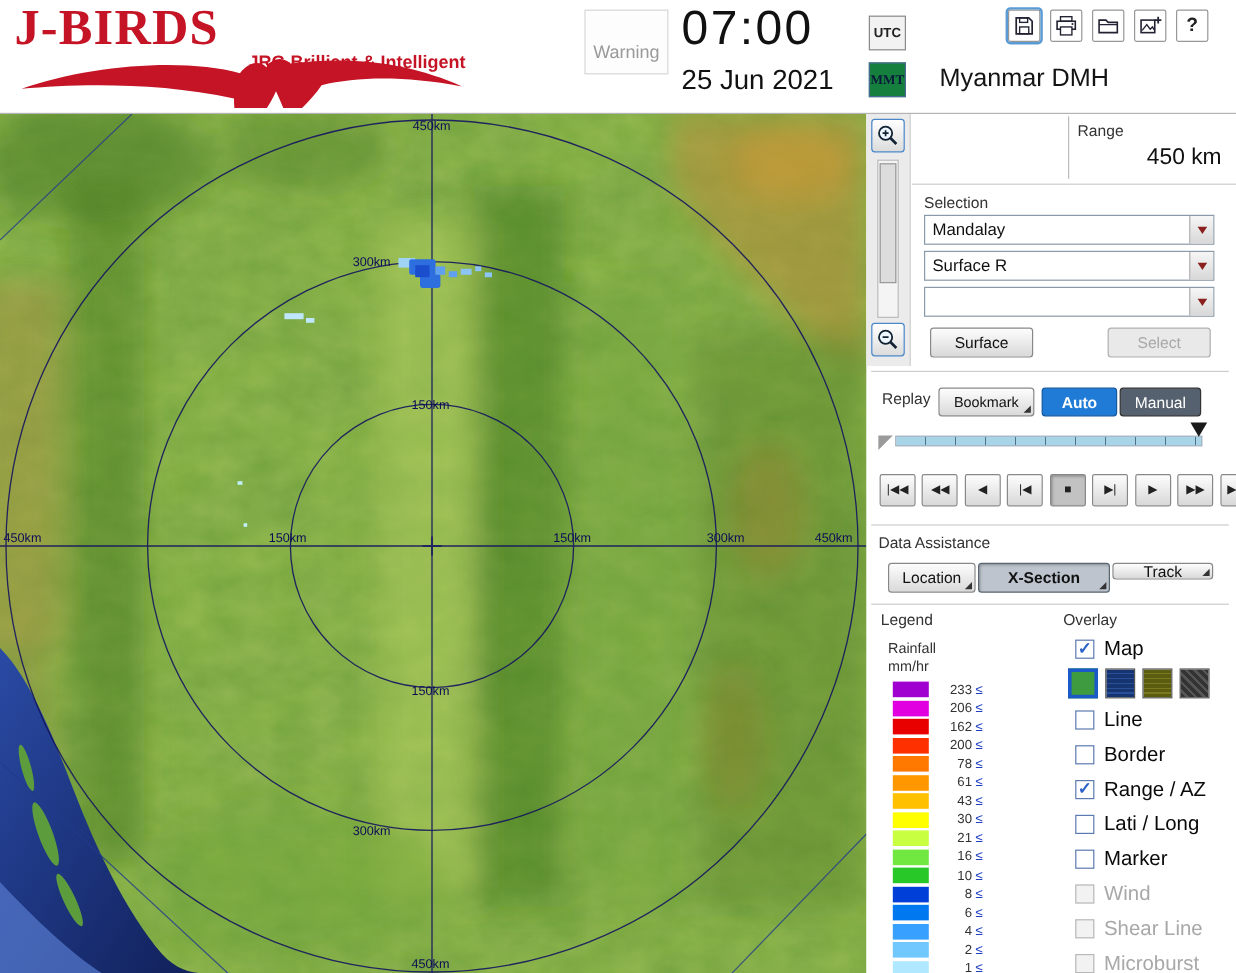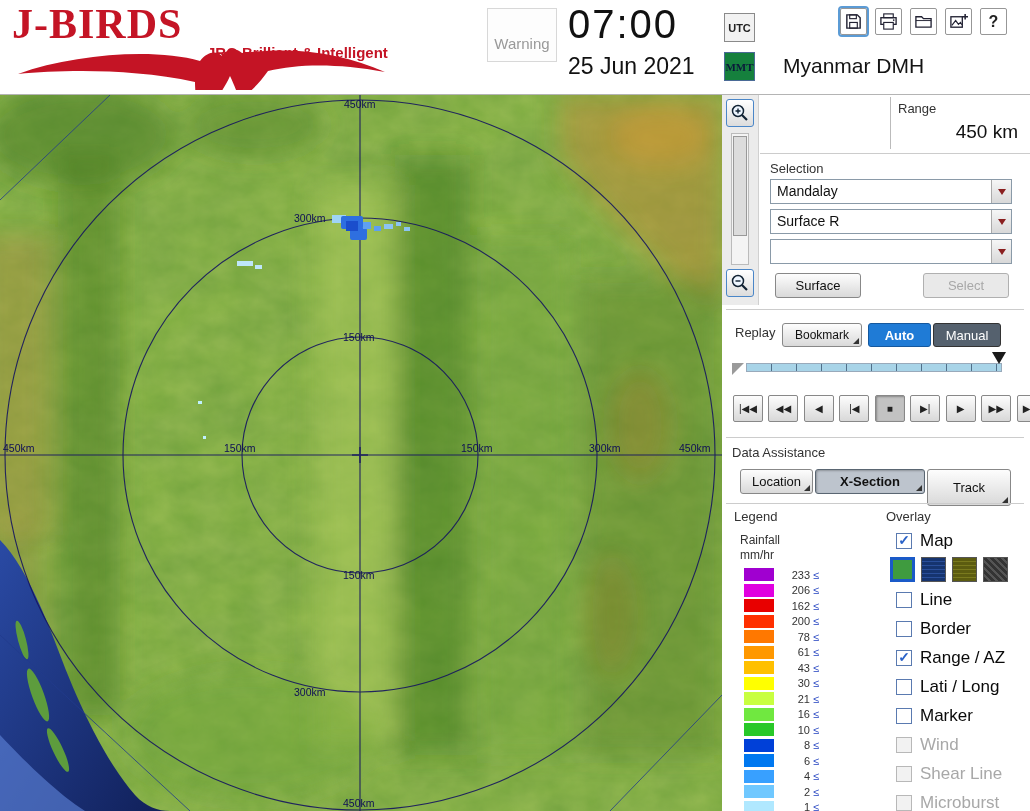--- a/index.html
+++ b/index.html
@@ -287,21 +287,21 @@
       <span class="tbtn">▶|</span>
       <span class="tbtn">▶</span>
       <span class="tbtn">▶▶</span>
       <span class="tbtn">▶▶|</span>
     </div>
     <div class="hsep" style="left:4px;top:342px;width:298px;"></div>
 
     <div class="plabel" style="left:10px;top:350px;">Data Assistance</div>
     <div class="btn corner" style="left:18px;top:374px;width:73px;height:25px;">Location</div>
     <div class="btn corner pressed" style="left:93px;top:374px;width:110px;height:25px;font-weight:bold;">X-Section</div>
-    <div class="btn corner" style="left:205px;top:374px;width:84px;height:37px;">Track</div>
+    <div class="btn corner" style="left:205px;top:374px;width:84px;height:14px;">Track</div>
     <div class="hsep" style="left:4px;top:408px;width:298px;"></div>
 
     <div class="plabel" style="left:12px;top:414px;">Legend</div>
     <div class="plabel" style="left:18px;top:438px;font-size:12px;">Rainfall</div>
     <div class="plabel" style="left:18px;top:453px;font-size:12px;">mm/hr</div>
     <div id="legendrows">
         <div class="lg-row">
           <span class="lg-sw" style="background:#a000d0"></span>
           <span class="lg-num">233</span>
           <span class="lg-lte">≤</span>

